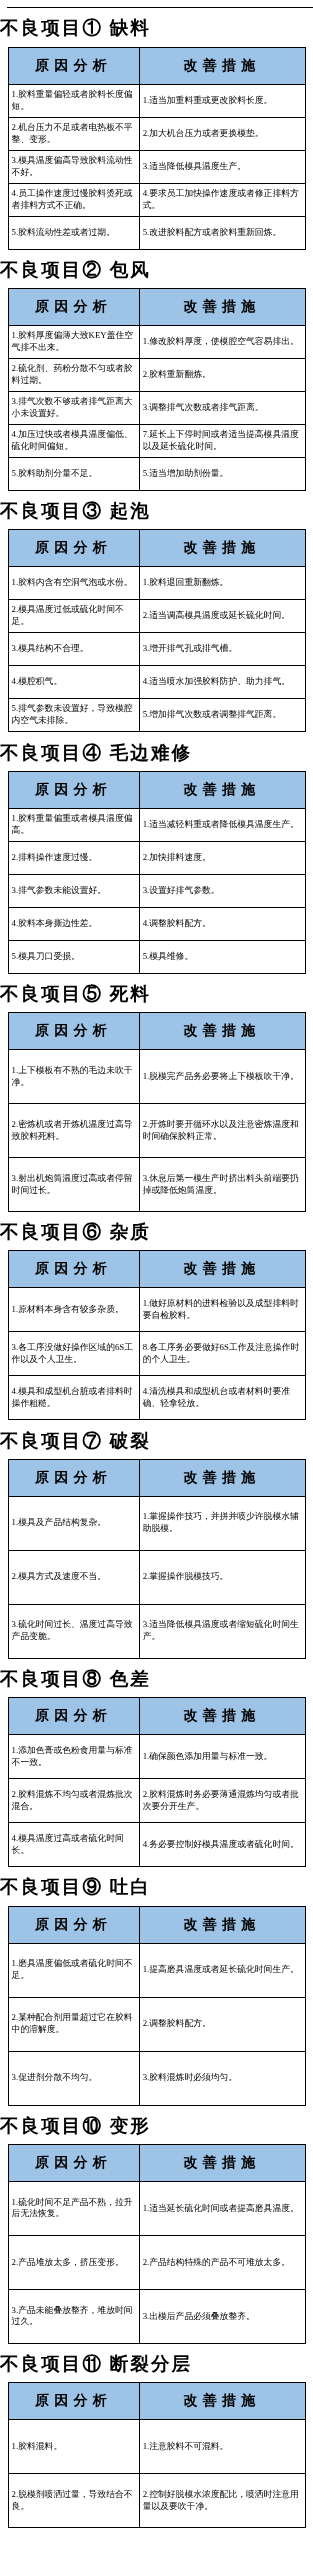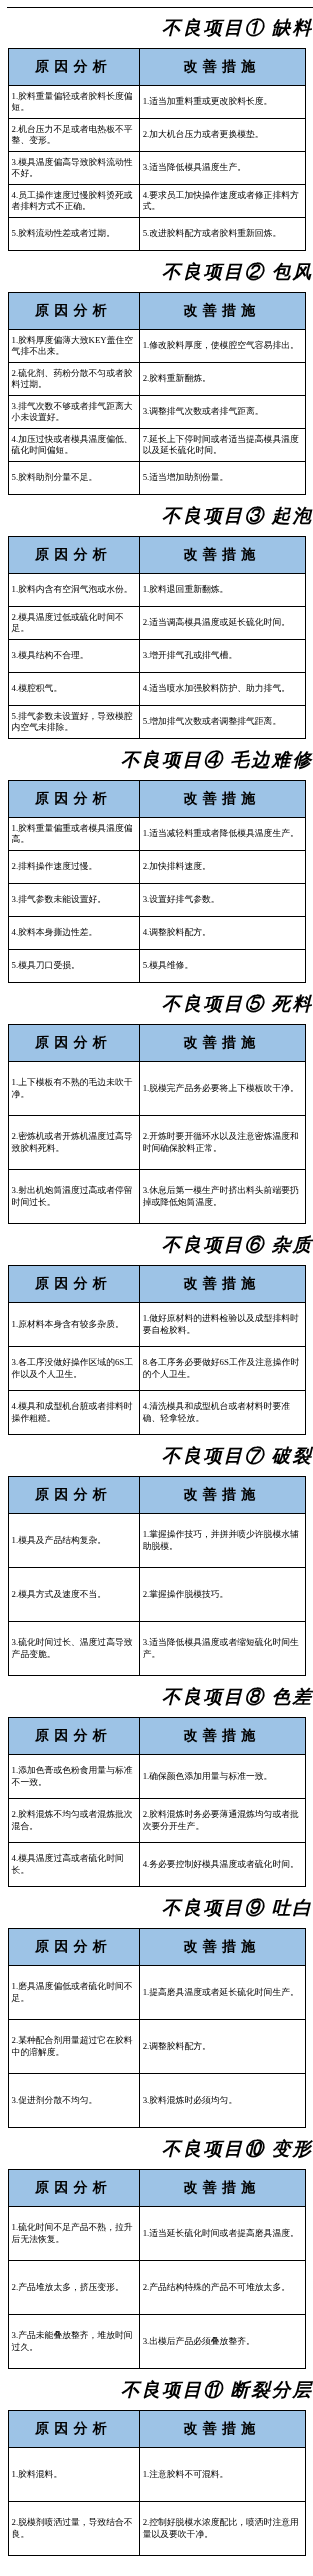--- a/index.html
+++ b/index.html
@@ -8,32 +8,31 @@
     background:#ffffff;
     color:#000;
     font-family:"Liberation Serif","DejaVu Serif",serif;
   }
   .page{width:313px;}
   .top-rule{
     border-top:1px solid #000;
     margin:7.2px 0 0 6.7px;
   }
   .section-title{
-    text-align:right;
+    text-align:left;
     font-size:18.5px;
     font-weight:700;
     letter-spacing:2.1px;
     margin:7.2px 0 6.2px 0;
     white-space:nowrap;
-    font-style:italic;
   }
   table.defect-table{
     border-collapse:collapse;
     width:298px;
-    margin:8px auto;
+    margin:0 auto;
     table-layout:fixed;
   }
   .defect-table th,.defect-table td{
     border:1px solid #000;
   }
   .defect-table th{
     background:#9DC3E6;
     height:34px;
     font-size:14px;
     font-weight:700;

